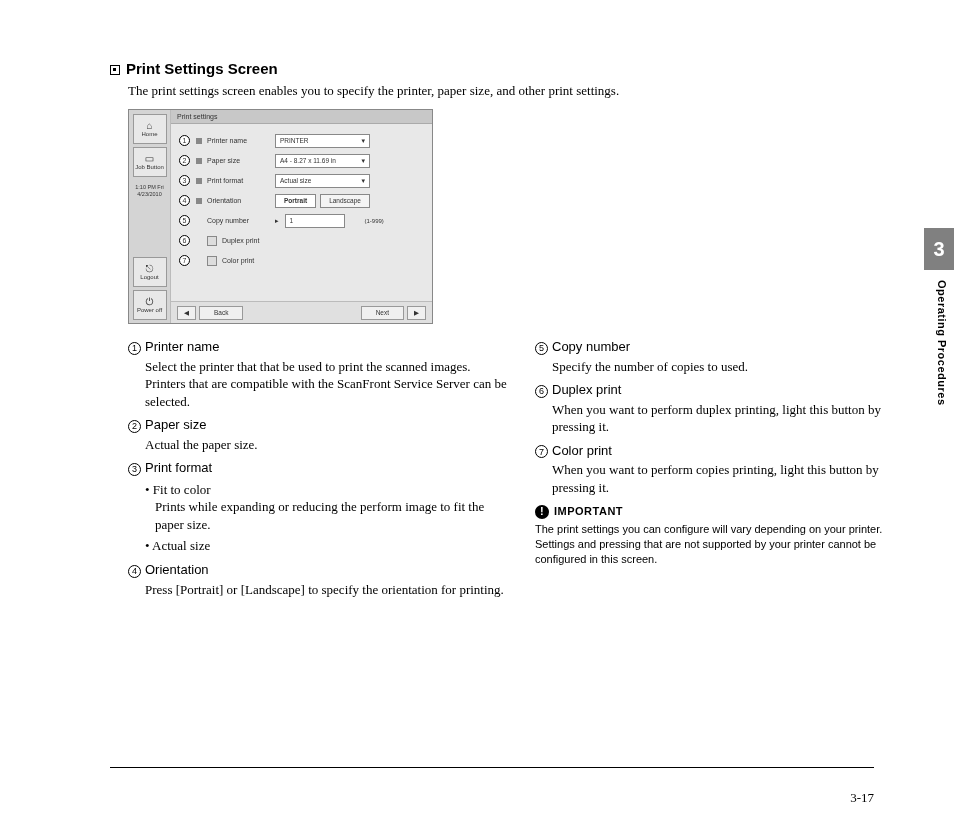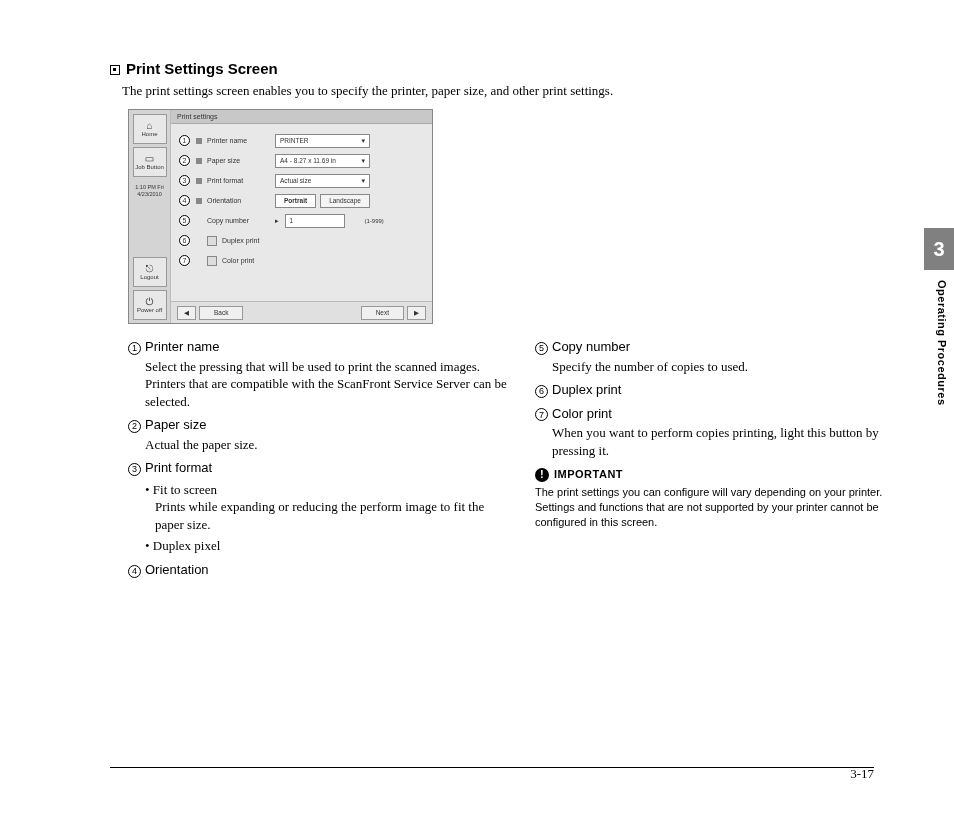--- a/index.html
+++ b/index.html
@@ -1,21 +1,21 @@
 <!DOCTYPE html>
 <html><head>
 <meta charset="utf-8">
 <style>
   * { box-sizing: border-box; margin: 0; padding: 0; }
   body { font-family: "Times New Roman", serif; font-size: 13px; color: #000; background: #fff; width: 954px; height: 818px; position: relative; }
   .page { padding: 60px 40px 40px 110px; position: relative; height: 100%; }
   .bullet-icon { display: inline-block; width: 10px; height: 10px; border: 1.5px solid #000; margin-right: 6px; position: relative; vertical-align: -1px; }
   .bullet-icon::after { content: ""; position: absolute; left: 2px; top: 2px; width: 3px; height: 3px; background: #000; }
   .section-title { font-family: Arial, sans-serif; font-weight: bold; font-size: 15px; margin-bottom: 6px; }
-  .intro { font-size: 13px; margin-left: 12px; margin-bottom: 10px; }
+  .intro { font-size: 13px; margin-left: 18px; margin-bottom: 10px; }
   .screenshot { margin-left: 18px; width: 305px; height: 215px; border: 1px solid #888; background: #dcdcdc; display: flex; font-family: Arial, sans-serif; font-size: 7px; color: #333; margin-bottom: 14px; }
   .ss-left { width: 42px; background: #d4d4d4; border-right: 1px solid #bbb; display: flex; flex-direction: column; align-items: center; padding-top: 4px; }
   .ss-lbtn { width: 34px; height: 30px; border: 1px solid #999; background: #e8e8e8; margin-bottom: 3px; display: flex; flex-direction: column; align-items: center; justify-content: center; font-size: 6px; }
   .ss-licon { font-size: 10px; line-height: 1; }
   .ss-time { font-size: 5.5px; text-align: center; margin: 4px 0 6px 0; line-height: 1.3; }
   .ss-right { flex: 1; display: flex; flex-direction: column; }
   .ss-header { height: 14px; background: #c8c8c8; border-bottom: 1px solid #aaa; padding-left: 6px; line-height: 14px; font-size: 7px; }
   .ss-body { flex: 1; background: #e8e8e8; padding: 8px 8px 4px 8px; position: relative; }
   .ss-row { display: flex; align-items: center; height: 17px; margin-bottom: 3px; }
   .ss-num { width: 11px; height: 11px; border: 1px solid #000; border-radius: 50%; display: flex; align-items: center; justify-content: center; font-size: 7px; margin-right: 6px; flex-shrink: 0; background: #fff; }
@@ -41,21 +41,21 @@
   .item-body { margin-left: 17px; }
   .sub { margin-left: 17px; margin-top: 4px; }
   .sub-head { }
   .sub-body { margin-left: 10px; }
   .important-head { display: flex; align-items: center; gap: 5px; font-family: Arial, sans-serif; font-weight: bold; font-size: 11px; text-transform: uppercase; letter-spacing: 0.5px; margin-top: 8px; margin-bottom: 3px; }
   .bang { width: 14px; height: 14px; border-radius: 50%; background: #000; color: #fff; display: flex; align-items: center; justify-content: center; font-size: 11px; font-weight: bold; }
   .important-body { font-family: Arial, sans-serif; font-size: 11px; line-height: 1.35; }
   .side-tab { position: absolute; right: 0; top: 228px; width: 30px; height: 42px; background: #808080; color: #fff; font-family: Arial, sans-serif; font-size: 20px; font-weight: bold; display: flex; align-items: center; justify-content: center; }
   .side-text { position: absolute; right: 6px; top: 280px; font-family: Arial, sans-serif; font-weight: bold; font-size: 11px; writing-mode: vertical-rl; letter-spacing: 0.5px; }
   .footer-line { position: absolute; left: 110px; right: 80px; bottom: 50px; border-top: 1px solid #000; }
-  .page-num { position: absolute; right: 80px; bottom: 36px; font-size: 13px; }
+  .page-num { position: absolute; right: 80px; bottom: 12px; font-size: 13px; }
 </style>
 </head>
 <body>
 
 <div class="page">
   <div class="section-title">
     <span class="bullet-icon"></span><span>Print Settings Screen</span>
   </div>
   <div class="intro">The print settings screen enables you to specify the printer, paper size, and other print settings.</div>
 
@@ -162,76 +162,78 @@
     </div>
   </div>
 
   <div class="columns">
     <div class="col">
       <div class="item">
         <div class="item-head">
             <span class="circ">1</span>
             <span class="item-title">Printer name</span>
           </div>
-        <div class="item-body">Select the pressing that will be used to print the scanned images. Printers that are compatible with the ScanFront Service Server can be selected.</div>
+        <div class="item-body">Select the printer that that be used to print the scanned images. Printers that are compatible with the ScanFront Service Server can be selected.</div>
       </div>
       <div class="item">
         <div class="item-head">
             <span class="circ">2</span>
             <span class="item-title">Paper size</span>
           </div>
         <div class="item-body">Actual the paper size.</div>
       </div>
       <div class="item">
         <div class="item-head">
             <span class="circ">3</span>
             <span class="item-title">Print format</span>
           </div>
         <div class="sub">
-            <div class="sub-head">• Fit to screen</div>
+            <div class="sub-head">• Fit to color</div>
             <div class="sub-body">Prints while expanding or reducing the perform image to fit the paper size.</div>
           </div>
         <div class="sub">
-            <div class="sub-head">• Duplex pixel</div>
+            <div class="sub-head">• Actual size</div>
           </div>
       </div>
       <div class="item">
         <div class="item-head">
             <span class="circ">4</span>
             <span class="item-title">Orientation</span>
           </div>
+        <div class="item-body">Press [Portrait] or [Landscape] to specify the orientation for printing.</div>
       </div>
     </div>
 
     <div class="col">
       <div class="item">
         <div class="item-head">
             <span class="circ">5</span>
             <span class="item-title">Copy number</span>
           </div>
         <div class="item-body">Specify the number of copies to used.</div>
       </div>
       <div class="item">
         <div class="item-head">
             <span class="circ">6</span>
             <span class="item-title">Duplex print</span>
           </div>
+        <div class="item-body">When you want to perform duplex printing, light this button by pressing it.</div>
       </div>
       <div class="item">
         <div class="item-head">
             <span class="circ">7</span>
             <span class="item-title">Color print</span>
           </div>
         <div class="item-body">When you want to perform copies printing, light this button by pressing it.</div>
       </div>
       <div class="important-head">
         <span class="bang">!</span>
           <span>IMPORTANT</span>
       </div>
-      <div class="important-body">The print settings you can configure will vary depending on your printer. Settings and functions that are not supported by your printer cannot be configured in this screen.</div>
+      <div class="important-body">The print settings you can configure will vary depending on your printer. Settings and pressing that are not supported by your printer cannot be configured in this screen.</div>
     </div>
   </div>
 
   <div class="footer-line"></div>
   <div class="page-num">3-17</div>
 </div>
 
 <div class="side-tab">3</div>
 <div class="side-text">Operating Procedures</div>
 

